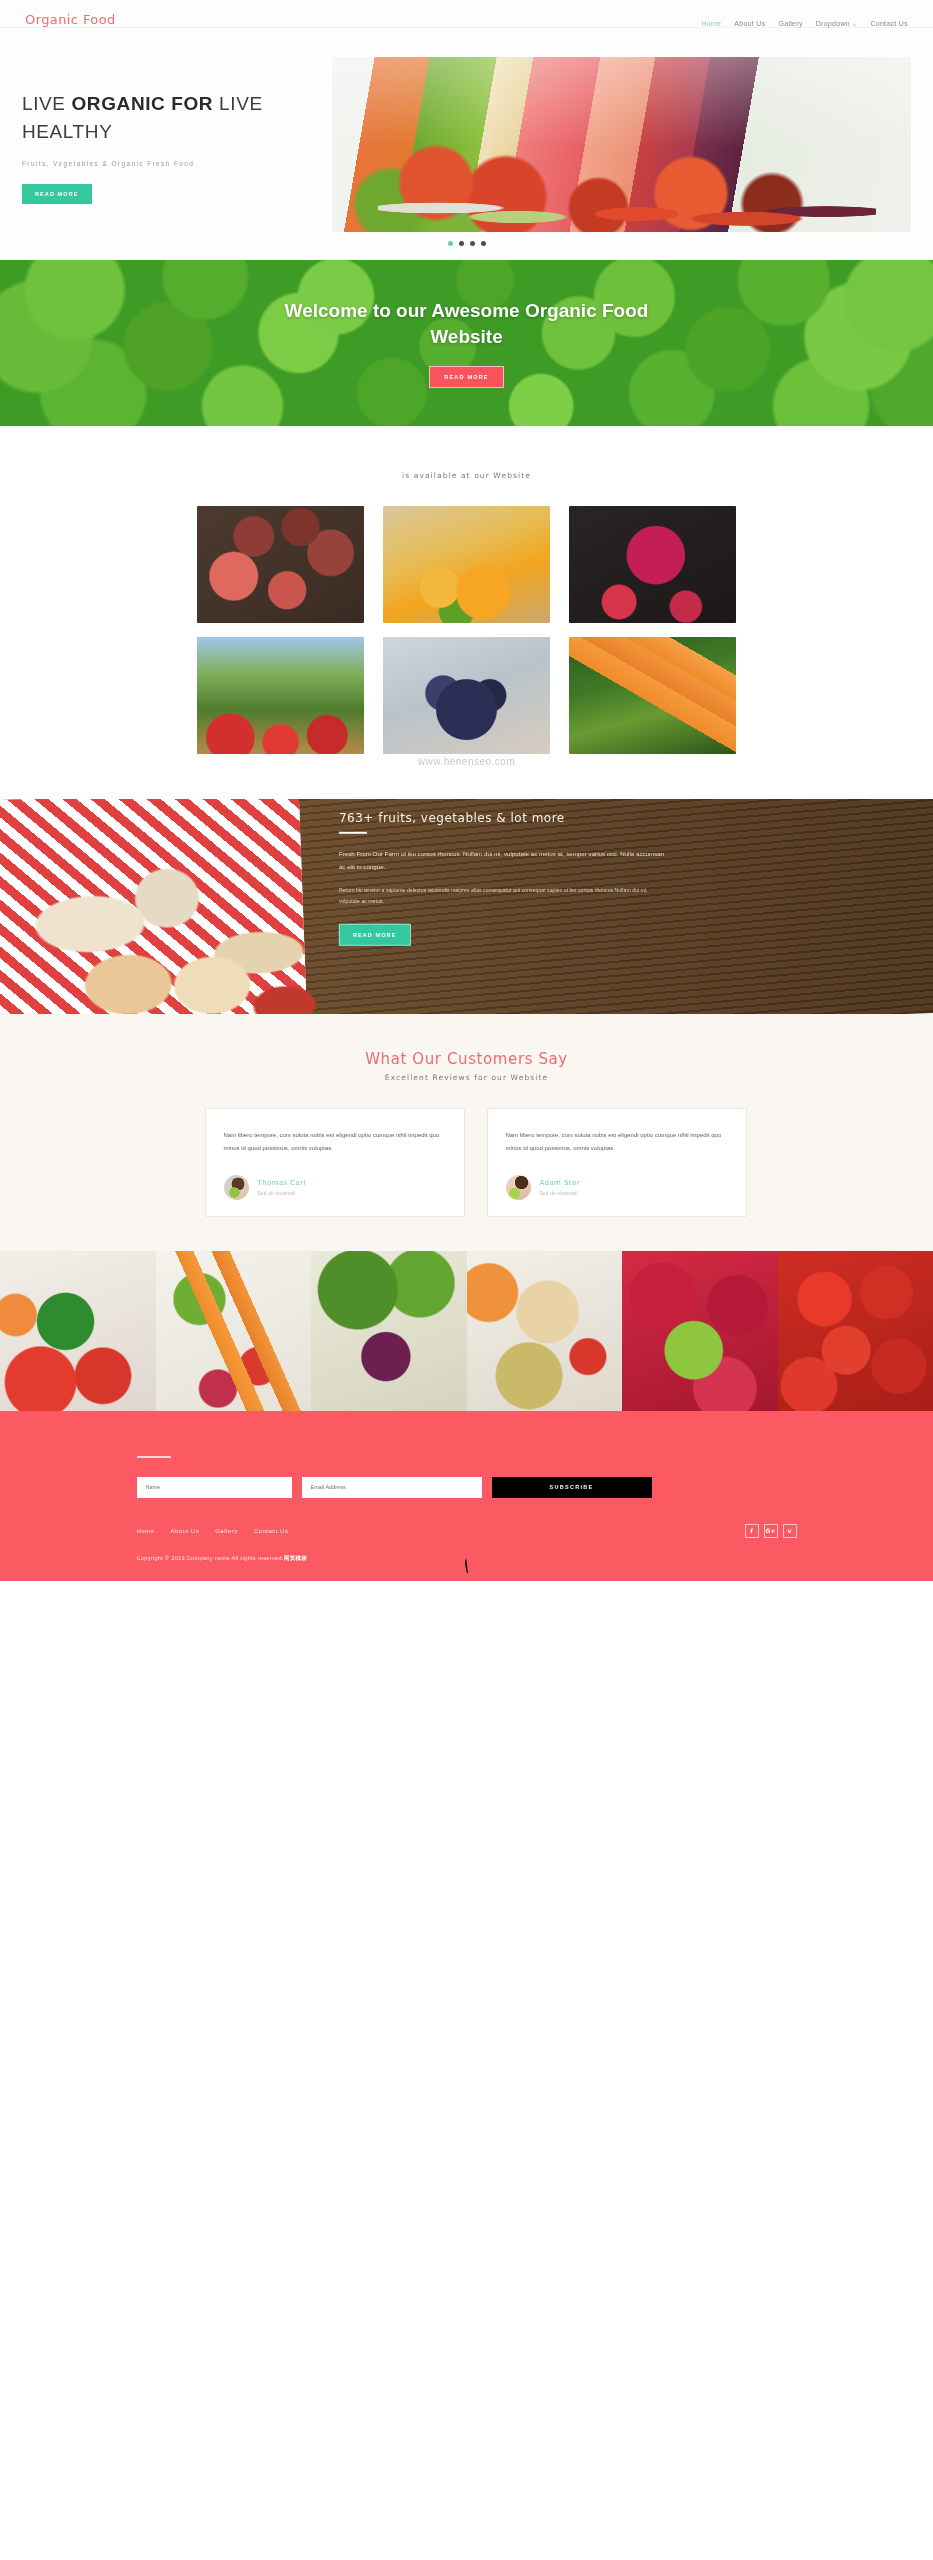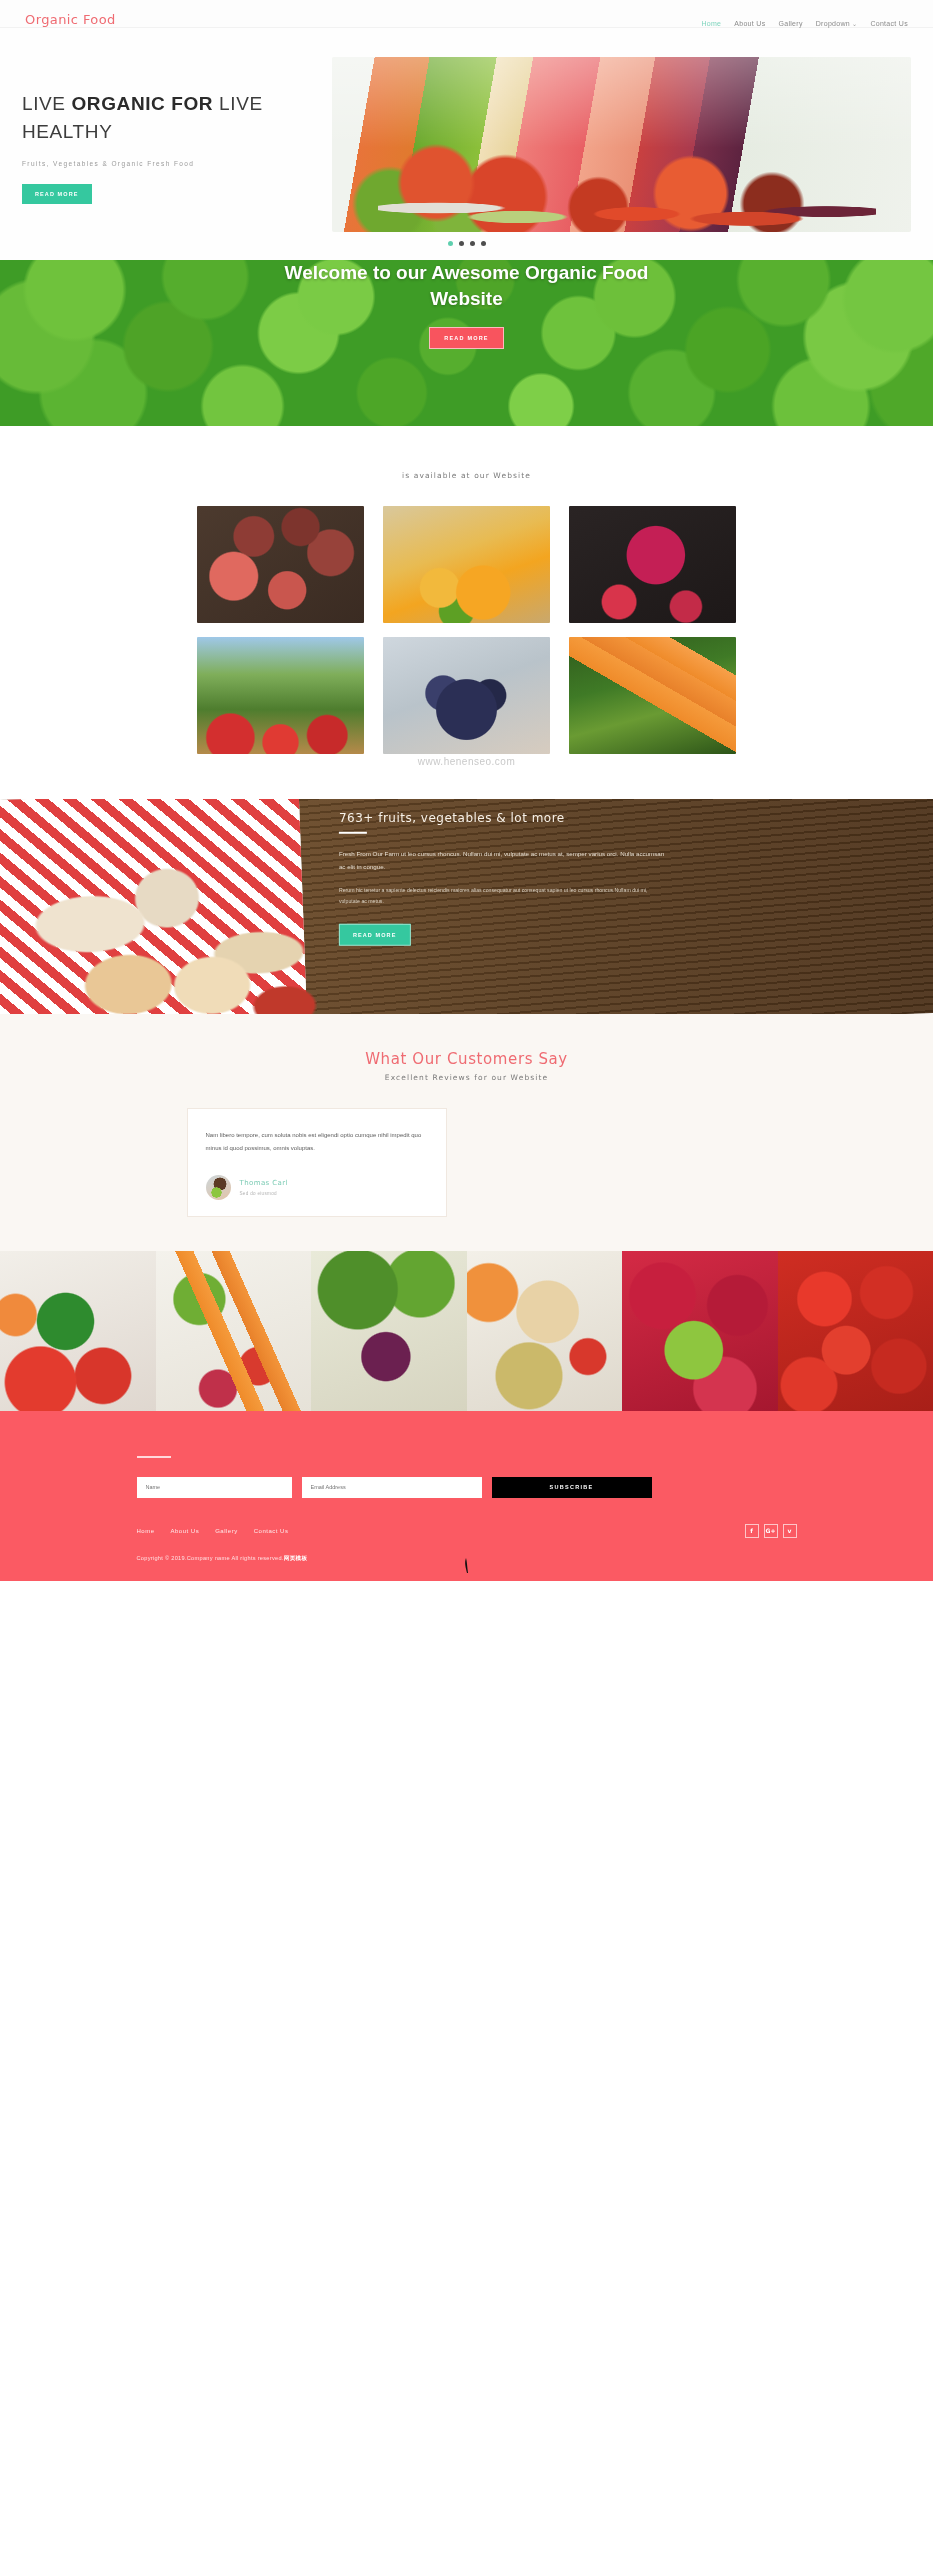--- a/index.html
+++ b/index.html
@@ -131,20 +131,21 @@
   .dot { width: 5px; height: 5px; border-radius: 50%; background: #4e4e4e; cursor: pointer; }
   .dot.active { background: #5ecfae; }
 
   
   .welcome {
     position: relative;
     height: 166px;
     display: flex;
     flex-direction: column;
     align-items: center;
+    justify-content: center;
     overflow: hidden;
     background-color: #3e9c26;
     background-image:
       radial-gradient(circle at 8% 18%, #6fc23c 0 5.5%, transparent 6%),
       radial-gradient(circle at 22% 10%, #55ad2d 0 5.5%, transparent 6%),
       radial-gradient(circle at 36% 22%, #7acb45 0 6%, transparent 6.5%),
       radial-gradient(circle at 52% 12%, #4fa528 0 5.5%, transparent 6%),
       radial-gradient(circle at 68% 22%, #6dc03a 0 6%, transparent 6.5%),
       radial-gradient(circle at 84% 12%, #58b02f 0 5.5%, transparent 6%),
       radial-gradient(circle at 96% 24%, #74c641 0 5.5%, transparent 6%),
@@ -343,21 +344,21 @@
   
   .testimonials {
     background: #faf7f3;
     padding: 36px 7px 0;
   }
   .tcards {
     width: 560px;
     margin: 26px auto 0;
     display: flex;
     gap: 22px;
-    justify-content: flex-start;
+    justify-content: flex-end;
     padding-bottom: 34px;
   }
   .tcard {
     width: 260px;
     background: #fff;
     border: 1px solid #f0e8e0;
     padding: 20px 18px 16px;
   }
   .tquote { font-size: 6px; line-height: 2.15; color: #5c5c5c; }
   .tauthor { display: flex; align-items: center; gap: 9px; margin-top: 20px; }
@@ -555,20 +556,30 @@
     <div class="tcard">
       <p class="tquote">Nam libero tempore, cum soluta nobis est eligendi optio cumque nihil impedit quo minus id quod possimus, omnis voluptas.</p>
       <div class="tauthor">
         <div class="avatar"></div>
         <div>
           <div class="tname">Thomas Carl</div>
           <div class="trole">Sed do eiusmod</div>
         </div>
       </div>
     </div>
+    <div class="tcard">
+      <p class="tquote">Nam libero tempore, cum soluta nobis est eligendi optio cumque nihil impedit quo minus id quod possimus, omnis voluptas.</p>
+      <div class="tauthor">
+        <div class="avatar a2"></div>
+        <div>
+          <div class="tname">Adam Ster</div>
+          <div class="trole">Sed do eiusmod</div>
+        </div>
+      </div>
+    </div>
   </div>
 </section>
 
 <section class="strip">
   <div class="strip-cell s1"></div>
   <div class="strip-cell s2"></div>
   <div class="strip-cell s3"></div>
   <div class="strip-cell s4"></div>
   <div class="strip-cell s5"></div>
   <div class="strip-cell s6"></div>

